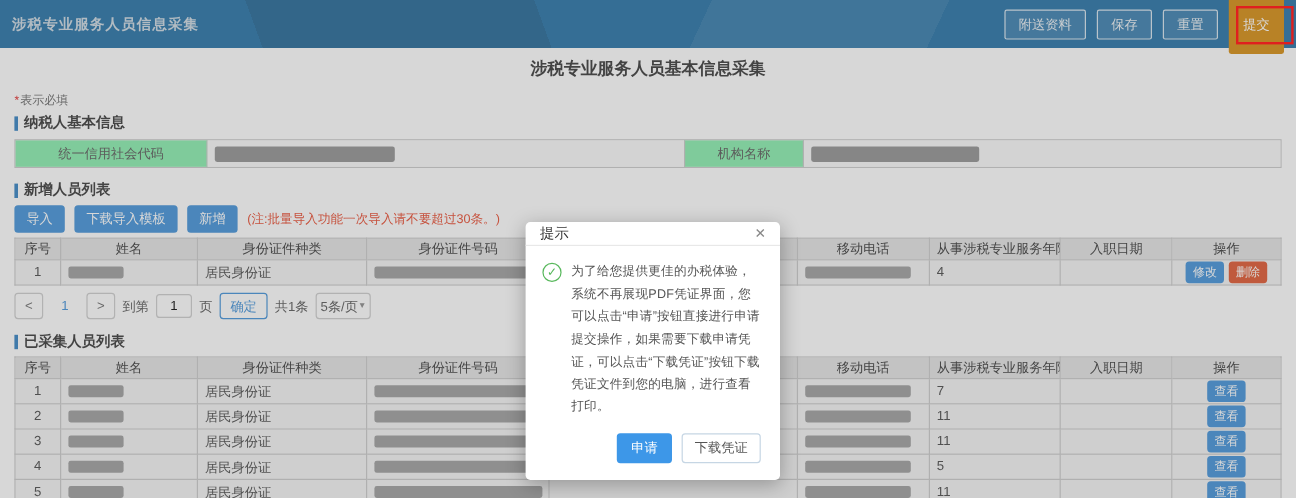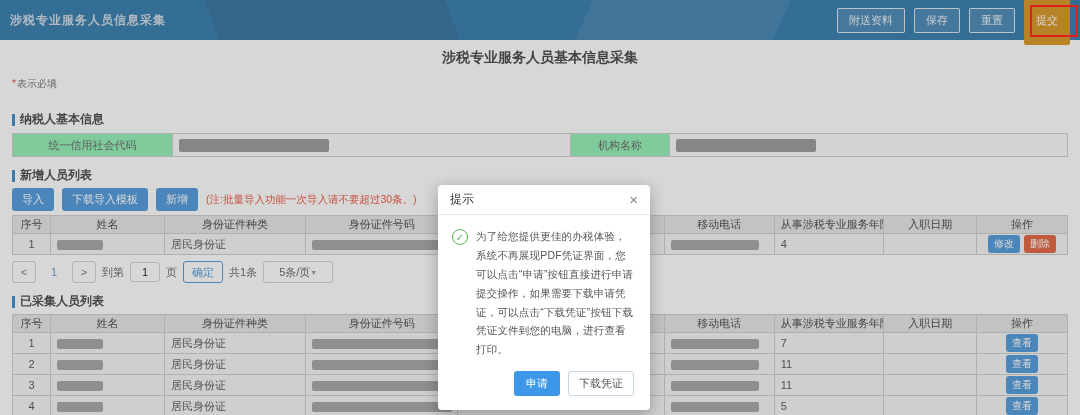--- a/index.html
+++ b/index.html
@@ -21,21 +21,21 @@
   .submit-btn { background: #d5890b; border: none; color: #fff; border-radius: 2px; font-size: 11px; padding: 17px 12px; cursor: pointer; font-family: inherit; }
   .anno-box { position: absolute; left: 1030px; top: 5px; width: 48px; height: 32px; border: 2px solid #e01f1f; z-index: 70; }
 
   
   main { padding: 0 12px; }
   .form-title { text-align: center; font-size: 14px; font-weight: bold; color: #333; margin-top: 9px; }
   .req-note { margin-top: 10px; font-size: 10px; color: #666; }
   .req-note .star { color: #e02020; margin-right: 1px; }
   .sec-title { display: flex; align-items: center; gap: 5px; font-size: 12px; font-weight: bold; color: #333; }
   .sec-bar { width: 3px; height: 12px; background: #2e7fc1; }
-  .mt6 { margin-top: 20px; } .mt10 { margin-top: 10px; }
+  .mt6 { margin-top: 3px; } .mt10 { margin-top: 10px; }
 
   
   .form-grid { display: flex; margin-top: 5px; border: 1px solid #c9c9c9; height: 24px; font-size: 11px; color: #555; }
   .flabel { background: #86efac; border-right: 1px solid #c9c9c9; display: flex; align-items: center; justify-content: center; }
   .fl-1 { width: 160px; } .fl-2 { width: 100px; border-left: 1px solid #c9c9c9; }
   .fvalue { flex: 1; background: #fafafa; display: flex; align-items: center; padding-left: 6px; }
   .redact { display: inline-block; background: #9c9c9c; border-radius: 2px; height: 10px; vertical-align: middle; }
   .f-redact { height: 13px; background: #8f8f8f; }
   .w150 { width: 150px; } .w140 { width: 140px; } .w46 { width: 46px; } .w88 { width: 88px; }
 
@@ -54,27 +54,27 @@
   .c6{width:10.4%} .c7{width:10.4%} .c8{width:8.8%} .c9{width:8.6%}
   .cellbtn { border: none; color: #fff; font-size: 10px; padding: 2px 6px; border-radius: 3px; margin: 0 2px; cursor: pointer; font-family: inherit; }
   .cellbtn.blue { background: #3d8fd8; } .cellbtn.red { background: #e0532a; }
 
   
   .pagination { display: flex; align-items: center; gap: 6px; margin-top: 6px; font-size: 11px; color: #555; }
   .pg-btn { min-width: 24px; height: 22px; border: 1px solid #ccc; background: #fff; border-radius: 3px; font-size: 11px; color: #666; display: inline-flex; align-items: center; justify-content: center; padding: 0 7px; cursor: pointer; font-family: inherit; }
   .pg-btn.active { border-color: transparent; background: transparent; color: #3d8fd8; }
   .pg-input { width: 30px; height: 20px; border: 1px solid #ccc; border-radius: 3px; text-align: center; font-size: 11px; font-family: inherit; }
   .pg-confirm { height: 22px; border: 1px solid #3d8fd8; color: #3d8fd8; background: #fff; border-radius: 3px; font-size: 11px; padding: 0 8px; cursor: pointer; font-family: inherit; }
-  .pg-size { height: 22px; border: 1px solid #ccc; border-radius: 3px; display: inline-flex; align-items: center; gap: 0; padding: 0 15px; background: #fff; cursor: pointer; }
+  .pg-size { height: 22px; border: 1px solid #ccc; border-radius: 3px; display: inline-flex; align-items: center; gap: 0; padding: 0 3px; background: #fff; cursor: pointer; }
   .pg-caret { font-size: 7px; color: #888; }
 
   
   .overlay { position: absolute; inset: 0; background: rgba(110,110,110,0.28); z-index: 40; }
   .modal { position: absolute; left: 438px; top: 185px; width: 212px; background: #fff; border-radius: 4px; box-shadow: 0 4px 16px rgba(0,0,0,0.28); z-index: 60; }
-  .modal-hd { display: flex; justify-content: space-between; align-items: center; height: 30px; padding: 0 12px; border-bottom: 1px solid #e8e8e8; color: #333; font-size: 12px; }
+  .modal-hd { display: flex; justify-content: space-between; align-items: center; height: 20px; padding: 0 12px; border-bottom: 1px solid #e8e8e8; color: #333; font-size: 12px; }
   .modal-close { color: #888; font-size: 15px; line-height: 1; cursor: pointer; }
   .modal-bd { padding: 12px 14px 2px; display: flex; gap: 8px; }
   .check-icon { flex: 0 0 auto; width: 16px; height: 16px; border: 1px solid #58b85c; border-radius: 50%; color: #58b85c; font-size: 10px; display: flex; align-items: center; justify-content: center; margin-top: 2px; }
   .modal-text { color: #555; font-size: 10.5px; line-height: 1.8; letter-spacing: 0.2px; }
   .modal-ft { display: flex; justify-content: flex-end; gap: 8px; padding: 10px 16px 14px; }
   .m-primary { background: #3d97e8; color: #fff; border: none; border-radius: 3px; font-size: 11px; padding: 4px 12px; cursor: pointer; font-family: inherit; }
   .m-plain { background: #fff; color: #555; border: 1px solid #c6d6e4; border-radius: 3px; font-size: 11px; padding: 4px 10px; cursor: pointer; font-family: inherit; }
 </style>
 </head>
 <body>

